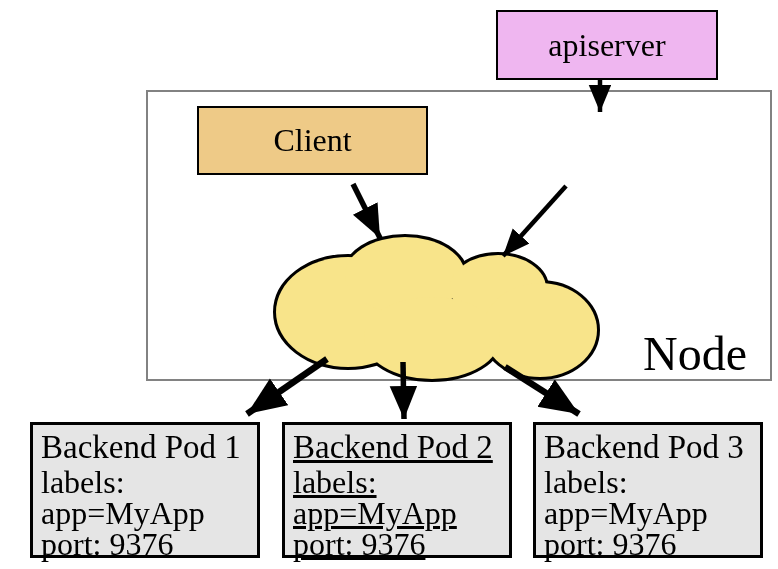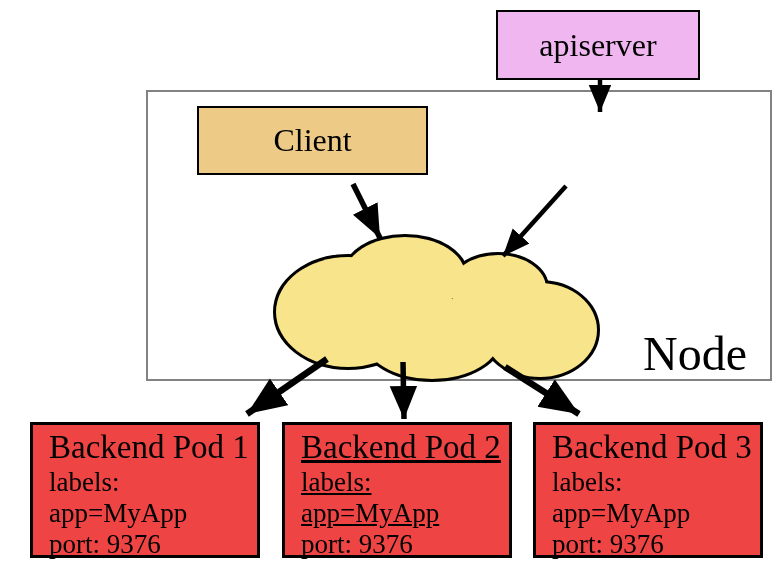--- a/index.html
+++ b/index.html
@@ -27,39 +27,39 @@
   svg.overlay{
     position:absolute;left:0;top:0;width:778px;height:569px;
   }
   .box{
     position:absolute;
     box-sizing:border-box;
     border:2px solid #000;
     display:flex;align-items:center;justify-content:center;
     font-size:32px;
   }
-  .box.apiserver{left:496px;top:10px;width:204px;height:70px;background:#efb6f0;justify-content:center;}
+  .box.apiserver{left:496px;top:10px;width:222px;height:70px;background:#efb6f0;justify-content:center;}
   .box.client{left:197px;top:106px;width:231px;height:69px;background:#eeca87;}
   .box.kubeproxy{left:478px;top:117px;width:255px;height:69px;background:#b4ef86;}
   .cloud-text{
     position:absolute;
     left:280px;top:262px;width:240px;
     text-align:center;
     font-size:32px;line-height:40px;
   }
   .pod{
     position:absolute;
     top:422px;width:230px;height:136px;
     box-sizing:border-box;
     border:3px solid #000;
-    background:#ef4444;
-    padding:2px 8px 0 16px;
+    background:#e5e5e5;
+    padding:2px 8px 0 8px;
   }
   .pod .pod-title{font-size:33px;line-height:40px;}
-  .pod .pod-line{font-size:27px;line-height:31px;}
+  .pod .pod-line{font-size:32px;line-height:31px;}
   .pod1{left:30px;}
   .pod2{left:282px;text-decoration:underline;}
   .pod3{left:533px;}
 </style>
 </head>
 <body>
 
 <div class="stage">
 
   <div class="node-rect"></div>

